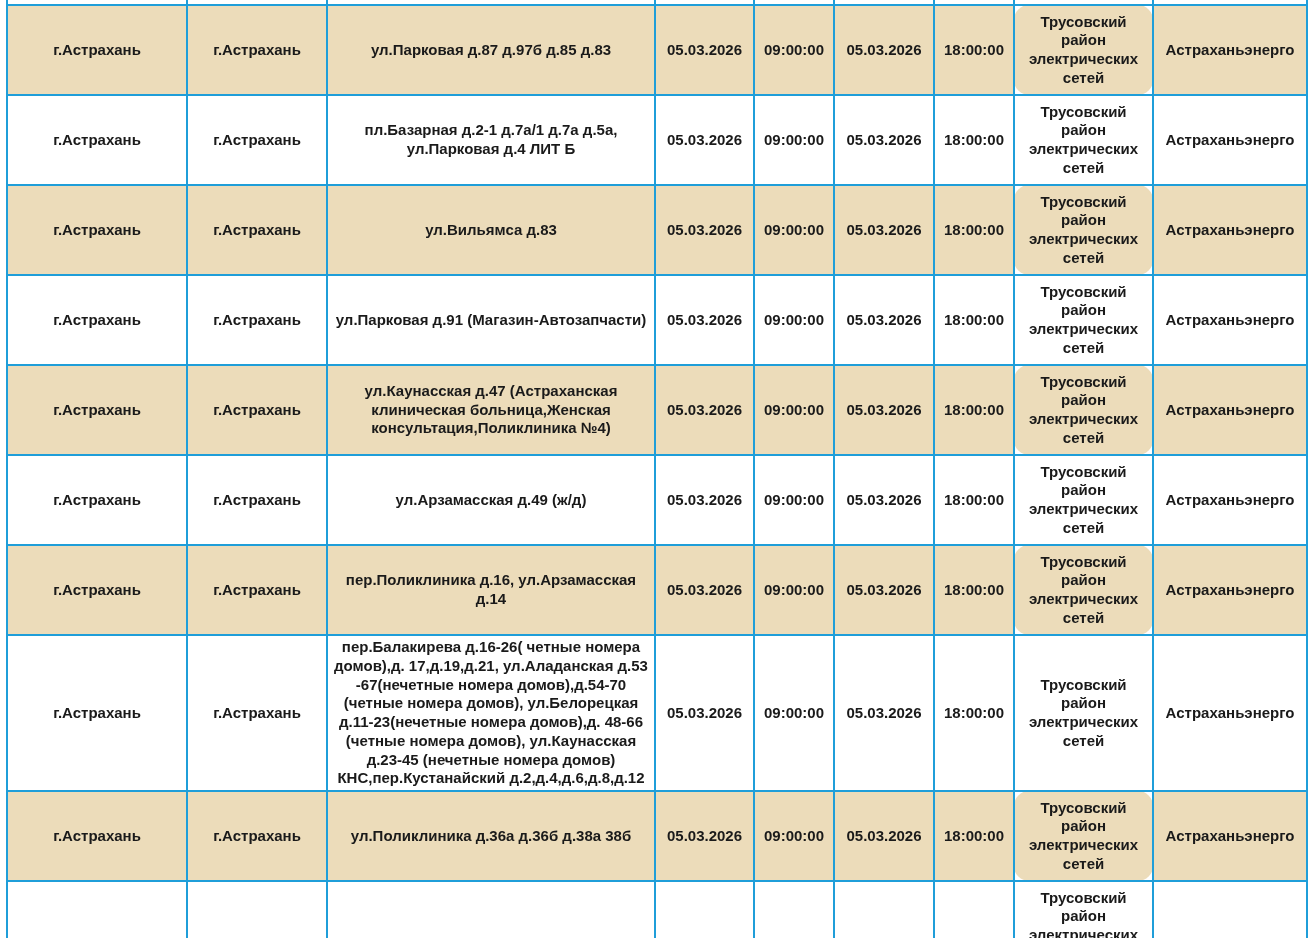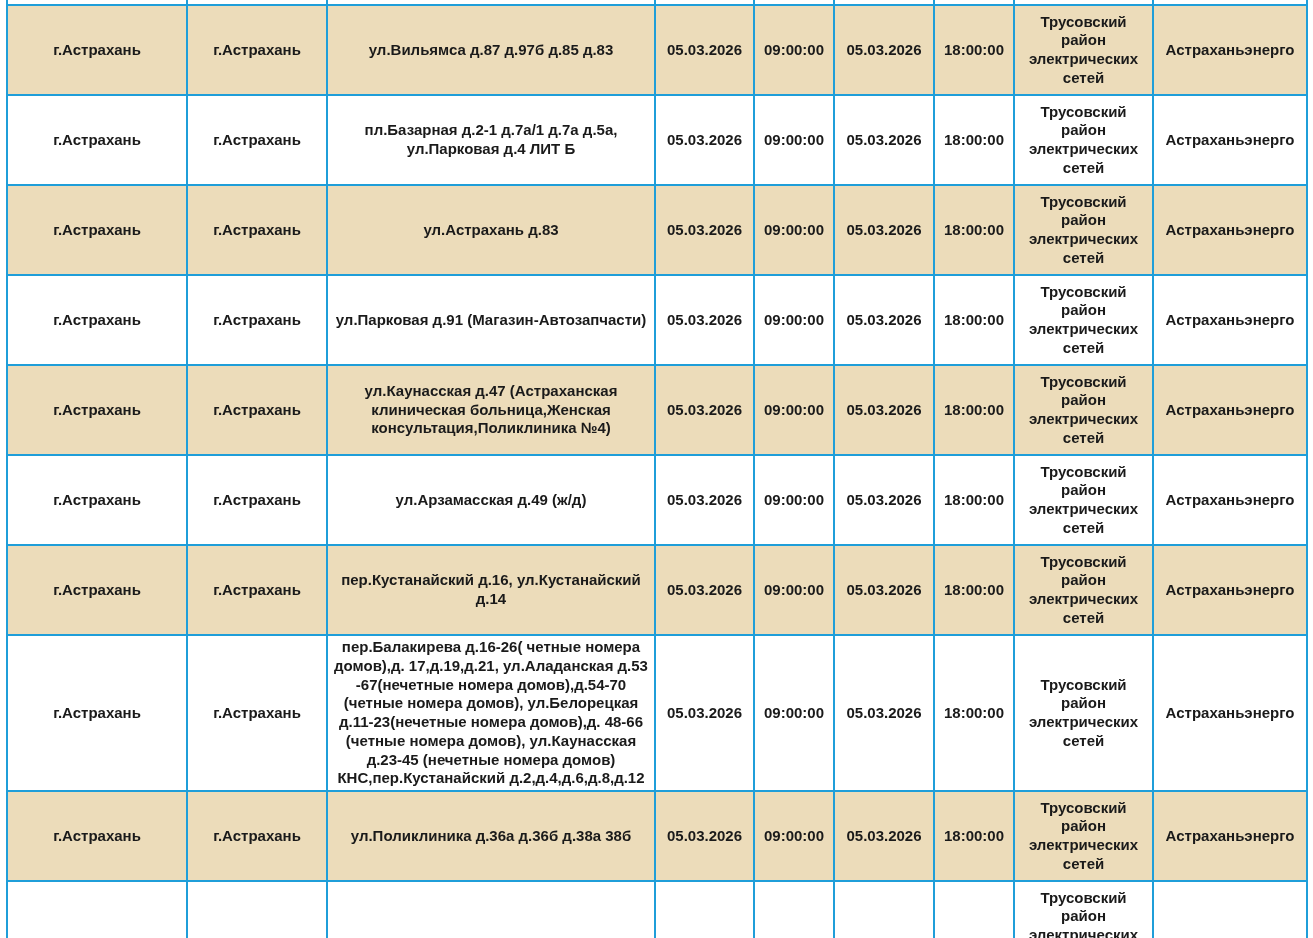--- a/index.html
+++ b/index.html
@@ -43,21 +43,21 @@
   table.outages tr:nth-child(even){
     background:var(--shade);
   }
   table.outages tr:first-child{
     height:8px;
   }
   table.outages tr:first-child td{
     padding:0;
   }
   td.cell-address{line-height:1.38;}
-  td.cell-network-district{line-height:1.22;}
+  td.cell-network-district{line-height:1.22;border-radius:15px;}
   
   col.c-region{width:180px;}
   col.c-city{width:140px;}
   col.c-address{width:328px;}
   col.c-date-start{width:99px;}
   col.c-time-start{width:80px;}
   col.c-date-end{width:100px;}
   col.c-time-end{width:80px;}
   col.c-network{width:139px;}
   col.c-org{width:154px;}
@@ -86,21 +86,21 @@
           <td class="cell-date-start"></td>
           <td class="cell-time-start"></td>
           <td class="cell-date-end"></td>
           <td class="cell-time-end"></td>
           <td class="cell-network-district"></td>
           <td class="cell-organization"></td>
         </tr>
         <tr>
           <td class="cell-region">г.Астрахань</td>
           <td class="cell-city">г.Астрахань</td>
-          <td class="cell-address">ул.Вильямса д.87 д.97б д.85 д.83</td>
+          <td class="cell-address">ул.Парковая д.87 д.97б д.85 д.83</td>
           <td class="cell-date-start">05.03.2026</td>
           <td class="cell-time-start">09:00:00</td>
           <td class="cell-date-end">05.03.2026</td>
           <td class="cell-time-end">18:00:00</td>
           <td class="cell-network-district">Трусовский район электрических сетей</td>
           <td class="cell-organization">Астраханьэнерго</td>
         </tr>
         <tr>
           <td class="cell-region">г.Астрахань</td>
           <td class="cell-city">г.Астрахань</td>
@@ -108,21 +108,21 @@
           <td class="cell-date-start">05.03.2026</td>
           <td class="cell-time-start">09:00:00</td>
           <td class="cell-date-end">05.03.2026</td>
           <td class="cell-time-end">18:00:00</td>
           <td class="cell-network-district">Трусовский район электрических сетей</td>
           <td class="cell-organization">Астраханьэнерго</td>
         </tr>
         <tr>
           <td class="cell-region">г.Астрахань</td>
           <td class="cell-city">г.Астрахань</td>
-          <td class="cell-address">ул.Астрахань д.83</td>
+          <td class="cell-address">ул.Вильямса д.83</td>
           <td class="cell-date-start">05.03.2026</td>
           <td class="cell-time-start">09:00:00</td>
           <td class="cell-date-end">05.03.2026</td>
           <td class="cell-time-end">18:00:00</td>
           <td class="cell-network-district">Трусовский район электрических сетей</td>
           <td class="cell-organization">Астраханьэнерго</td>
         </tr>
         <tr>
           <td class="cell-region">г.Астрахань</td>
           <td class="cell-city">г.Астрахань</td>
@@ -152,21 +152,21 @@
           <td class="cell-date-start">05.03.2026</td>
           <td class="cell-time-start">09:00:00</td>
           <td class="cell-date-end">05.03.2026</td>
           <td class="cell-time-end">18:00:00</td>
           <td class="cell-network-district">Трусовский район электрических сетей</td>
           <td class="cell-organization">Астраханьэнерго</td>
         </tr>
         <tr>
           <td class="cell-region">г.Астрахань</td>
           <td class="cell-city">г.Астрахань</td>
-          <td class="cell-address">пер.Кустанайский д.16, ул.Кустанайский д.14</td>
+          <td class="cell-address">пер.Поликлиника д.16, ул.Арзамасская д.14</td>
           <td class="cell-date-start">05.03.2026</td>
           <td class="cell-time-start">09:00:00</td>
           <td class="cell-date-end">05.03.2026</td>
           <td class="cell-time-end">18:00:00</td>
           <td class="cell-network-district">Трусовский район электрических сетей</td>
           <td class="cell-organization">Астраханьэнерго</td>
         </tr>
         <tr>
           <td class="cell-region">г.Астрахань</td>
           <td class="cell-city">г.Астрахань</td>

